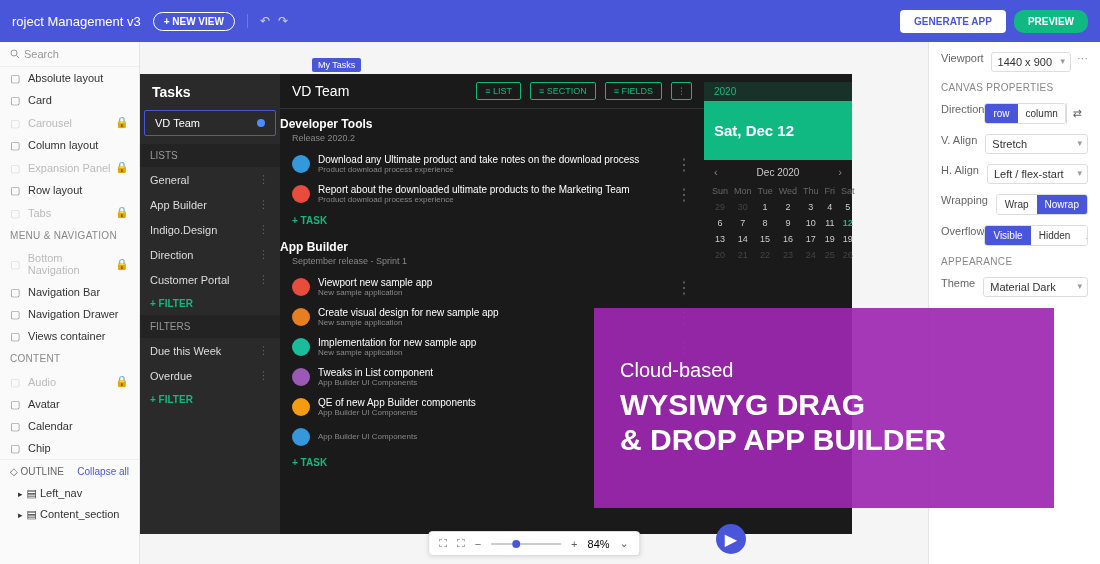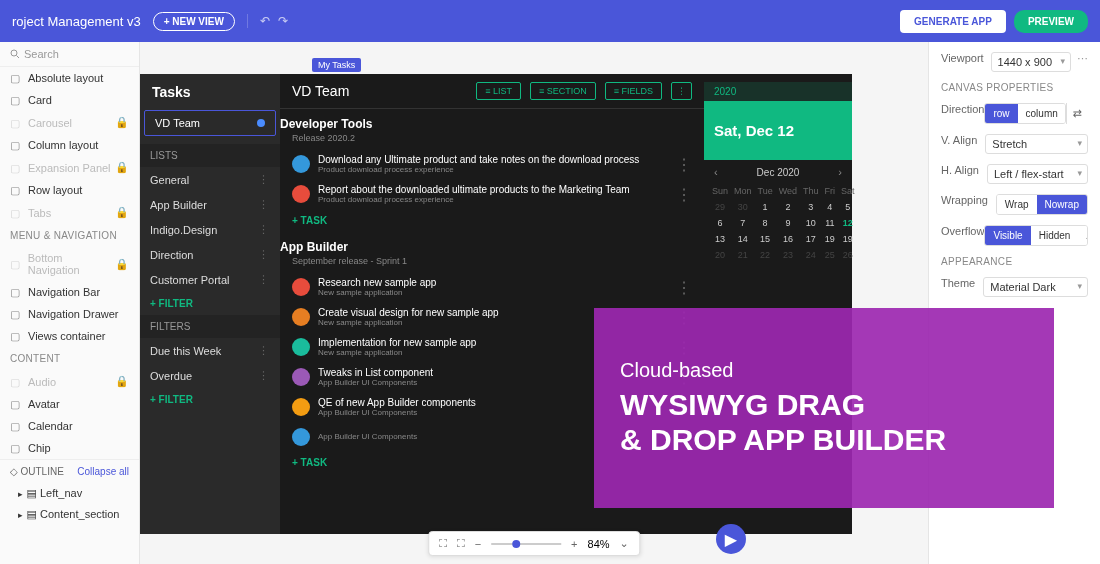--- a/index.html
+++ b/index.html
@@ -267,21 +267,21 @@
                 <span class="dots">⋮</span>
               </div>
             </div>
           <div class="c-addtask">+  TASK</div>
           <div class="c-group-h">App Builder</div>
           <div class="c-group-sub">September release - Sprint 1</div>
           <div id="g2">
               <div class="c-task">
                 <div class="c-task-av av-r"></div>
                 <div class="c-task-txt">
-                  <div class="c-task-t">Research new sample app</div>
+                  <div class="c-task-t">Viewport new sample app</div>
                   <div class="c-task-s">New sample application</div>
                 </div>
                 <span class="dots">⋮</span>
               </div>
               <div class="c-task">
                 <div class="c-task-av av-o"></div>
                 <div class="c-task-txt">
                   <div class="c-task-t">Create visual design for new sample app</div>
                   <div class="c-task-s">New sample application</div>
                 </div>

